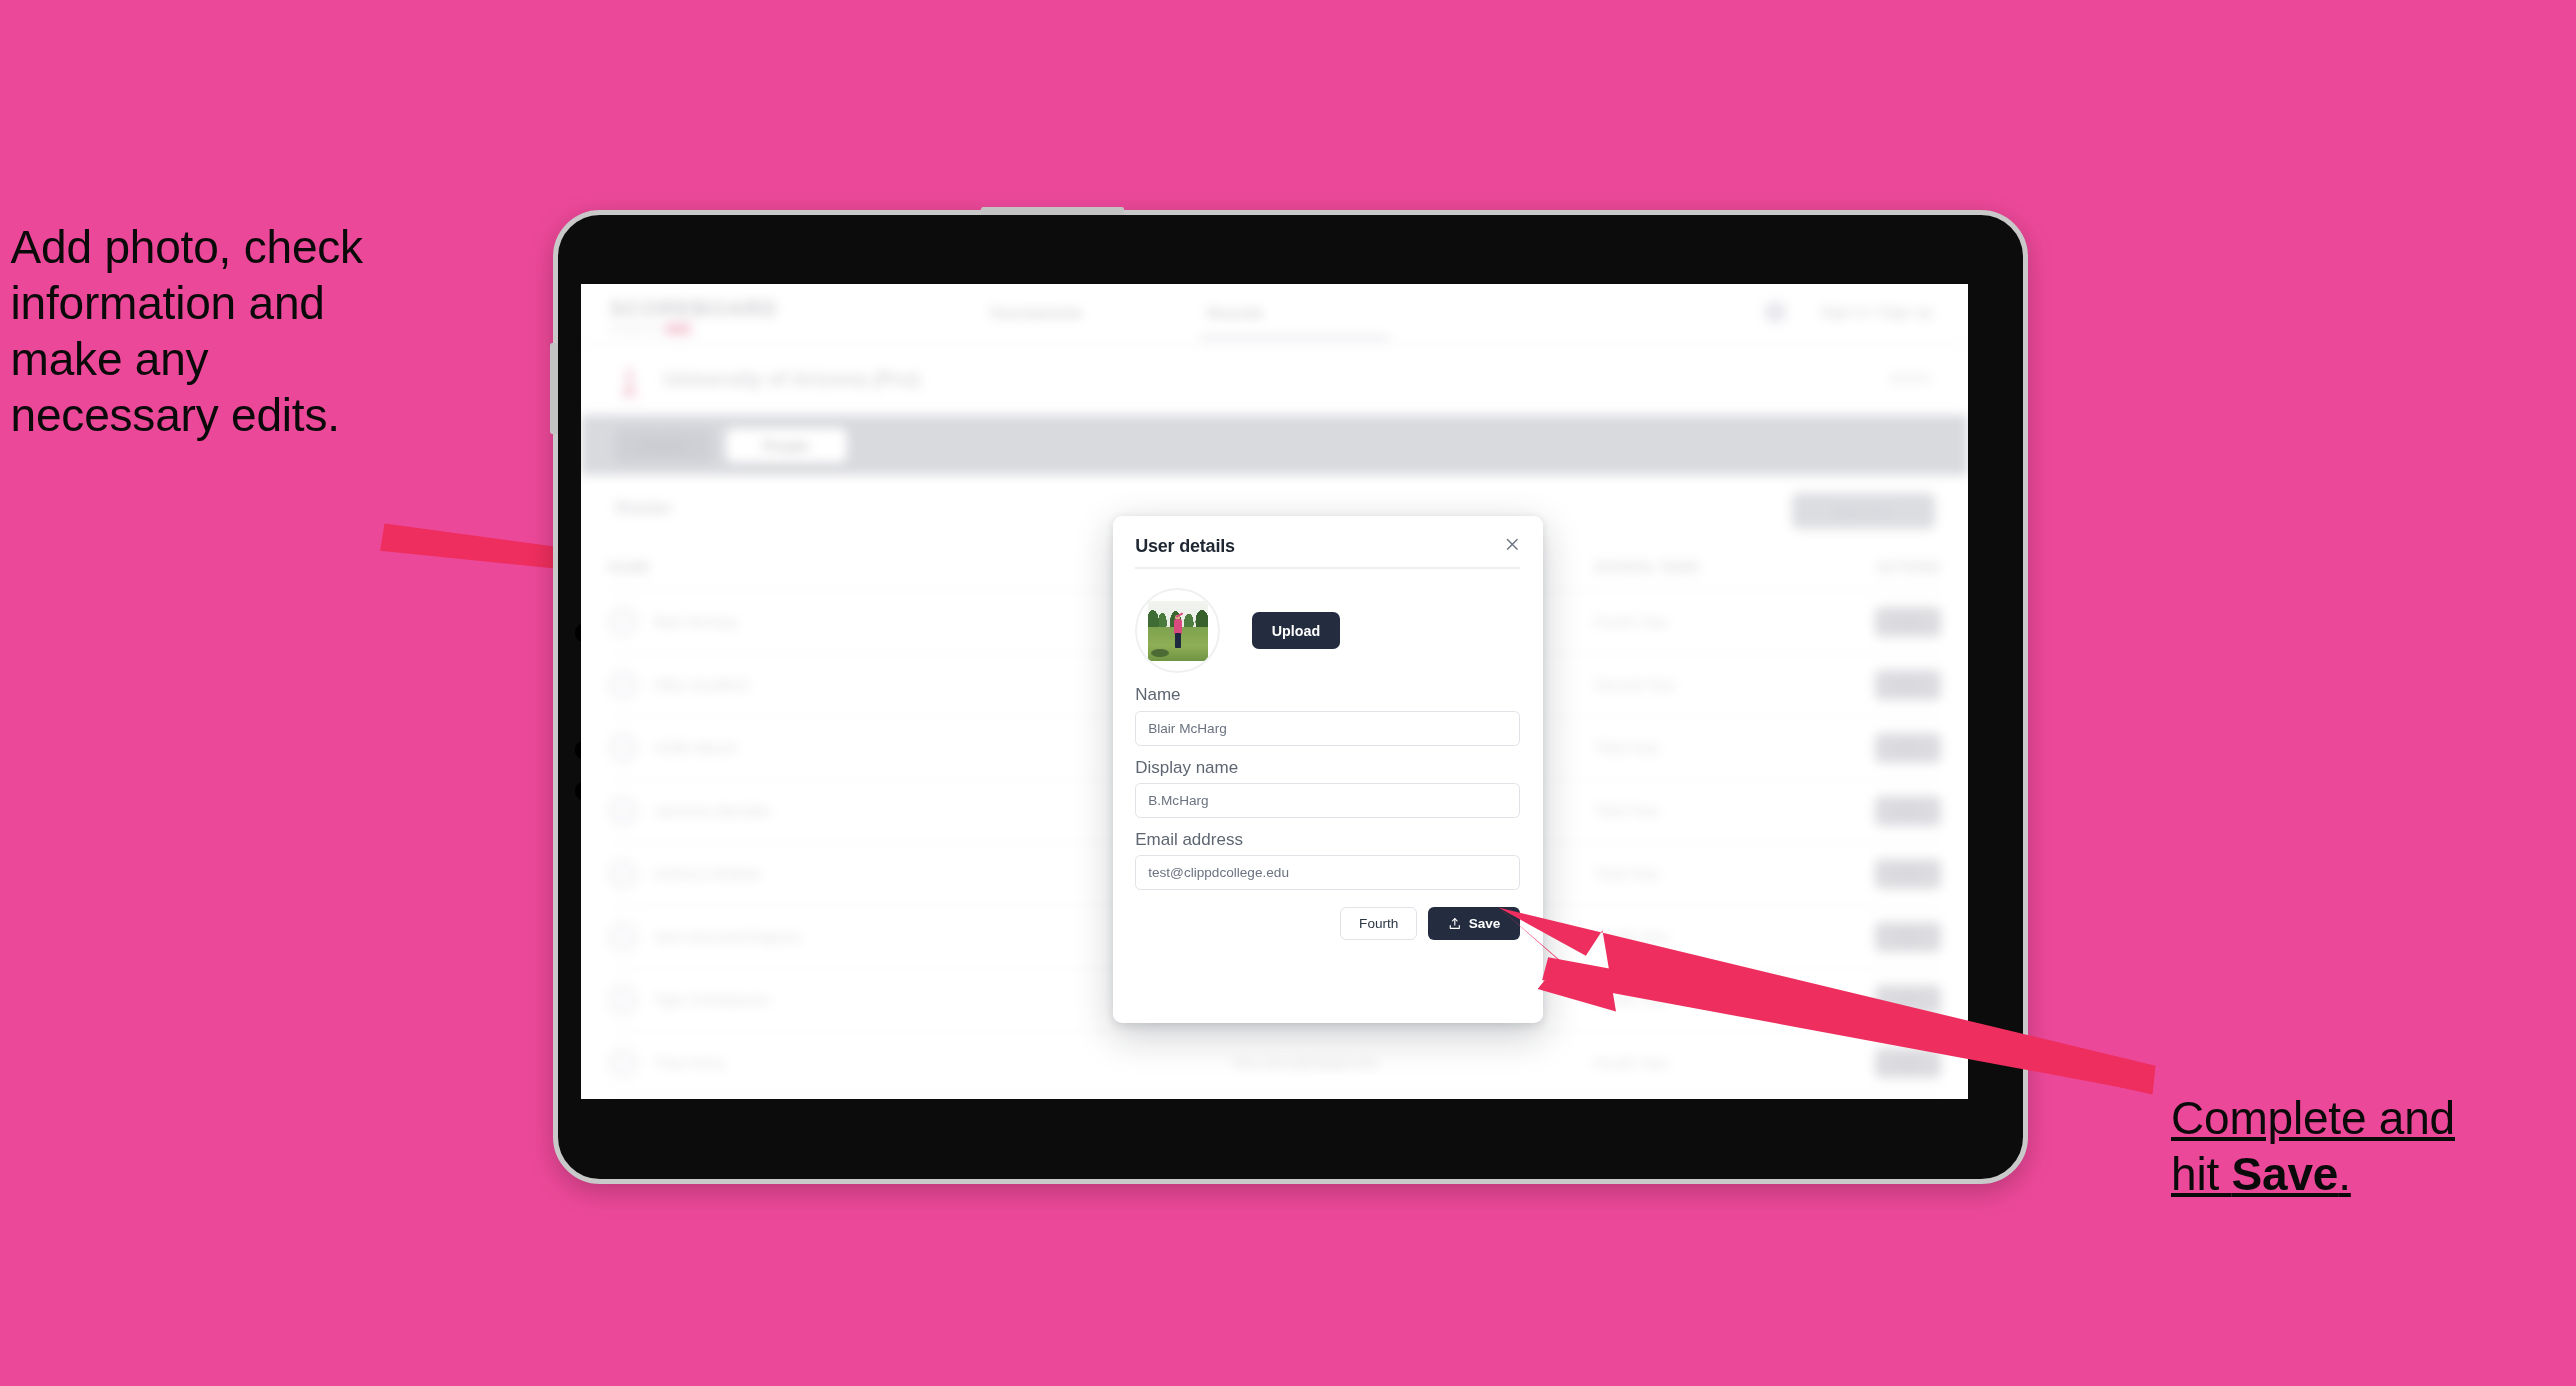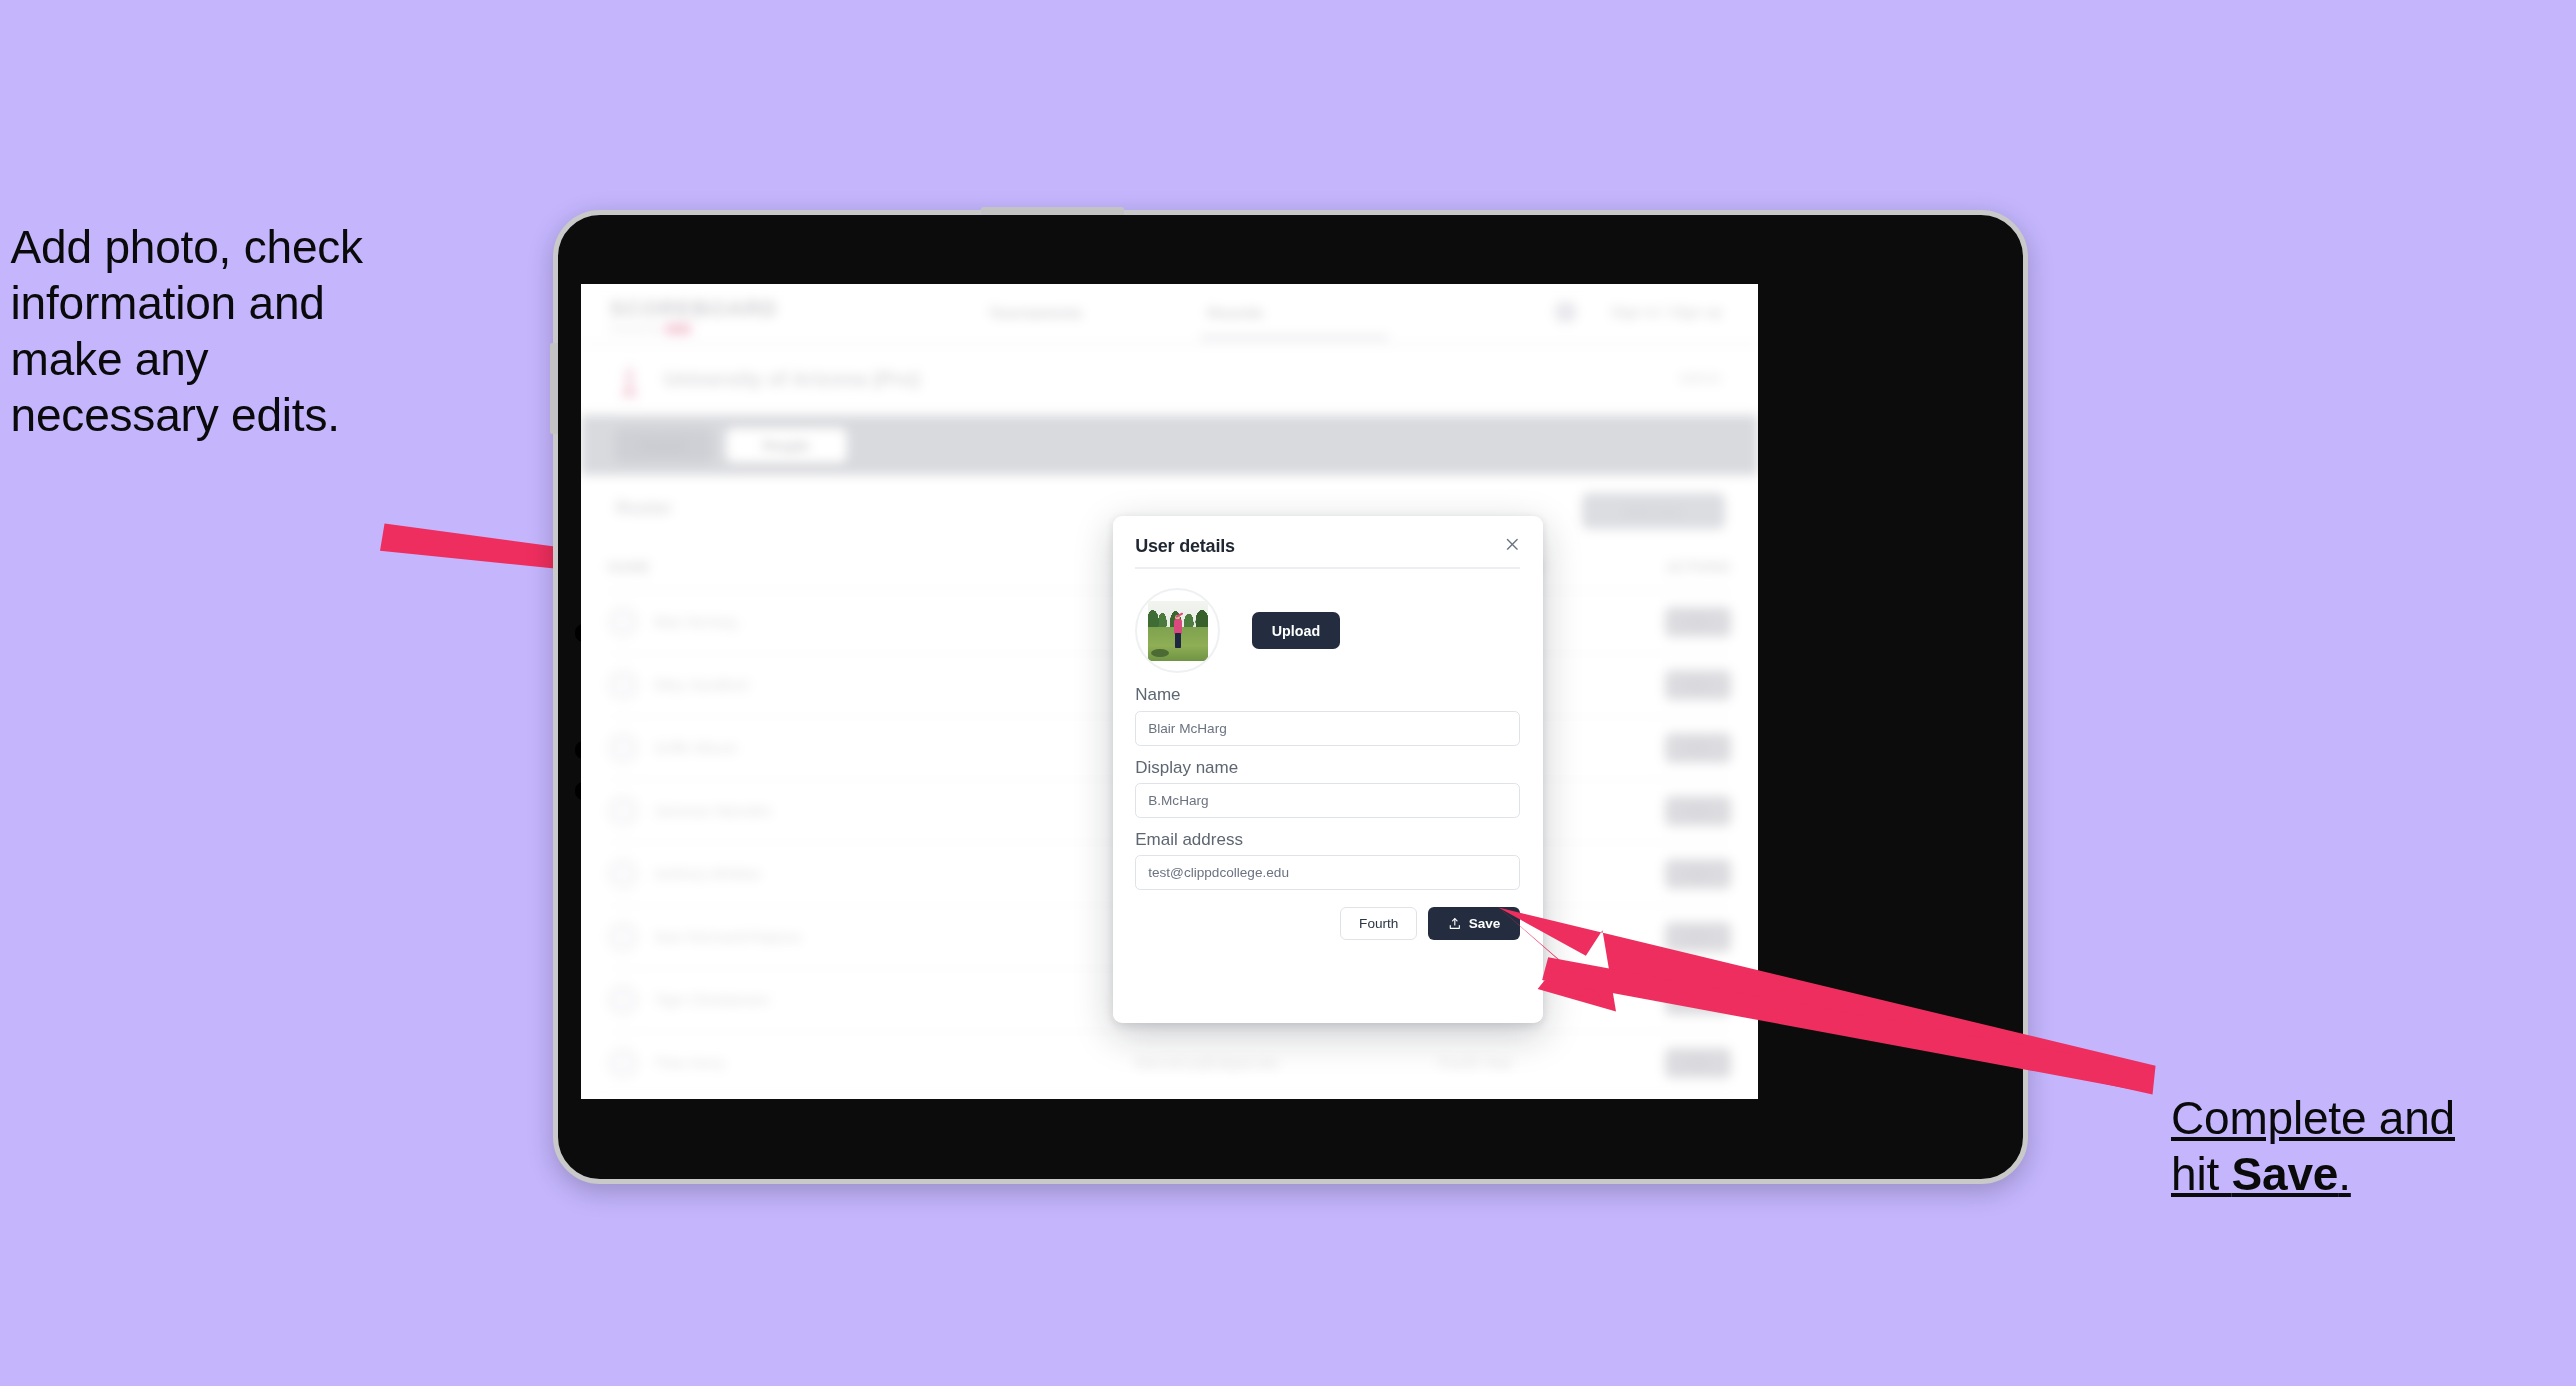--- a/index.html
+++ b/index.html
@@ -2,21 +2,21 @@
 <html style="font-size:12px"><head>
 <meta charset="utf-8">
 <style>
   * { box-sizing: border-box; margin: 0; padding: 0; }
   html, body {
     width: 2576px; height: 1386px;
     background: #ffffff;
     font-family: "Liberation Sans", sans-serif;
     overflow: hidden;
   }
-  #stage { position: relative; width: 2576px; height: 1386px; background:#c4b5fd; }
+  #stage { position: relative; width: 2576px; height: 1386px; background:#ec4899; }
 
   
   .callout {
     position: absolute;
     color: #0a0a0a;
     font-size: 46px;
     line-height: 1.22;
     letter-spacing: -0.2px;
     font-weight: 400;
     white-space: pre-line;
@@ -47,21 +47,21 @@
   #sensor-a { left: 16.6px; top: 408px;  width: 22.6px; height: 19.6px; }
   #sensor-b { left: 25px; top: 457px;  width: 6.8px;  height: 6.8px;  background:#141414; }
   #sensor-c { left: 22.6px; top: 489px;  width: 13.6px; height: 13.6px; background: radial-gradient(circle at 40% 35%, #4a6fa5 0%, #12203a 60%, #06101f 100%); }
   #sensor-d { left: 16.6px; top: 525px;  width: 22.6px; height: 19.6px; }
   #sensor-e { left: 16.6px; top: 566px;  width: 22.6px; height: 19.6px; }
 
   
   #screen {
     position: absolute;
     left: 22.6px; top: 69px;
-    width: 1177px; height: 815px;
+    width: 1387px; height: 815px;
     background: #ffffff;
     overflow: hidden;
   }
   
   #app-bg { position: absolute; inset: 0; filter: blur(5.3px); }
 
   
   #nav { position: absolute; left:0; top:0; width:100%; height: 59px; background:#fff; }
   #logo { position: absolute; left: 29px; top: 12px; }
   #logo .logo-main {

